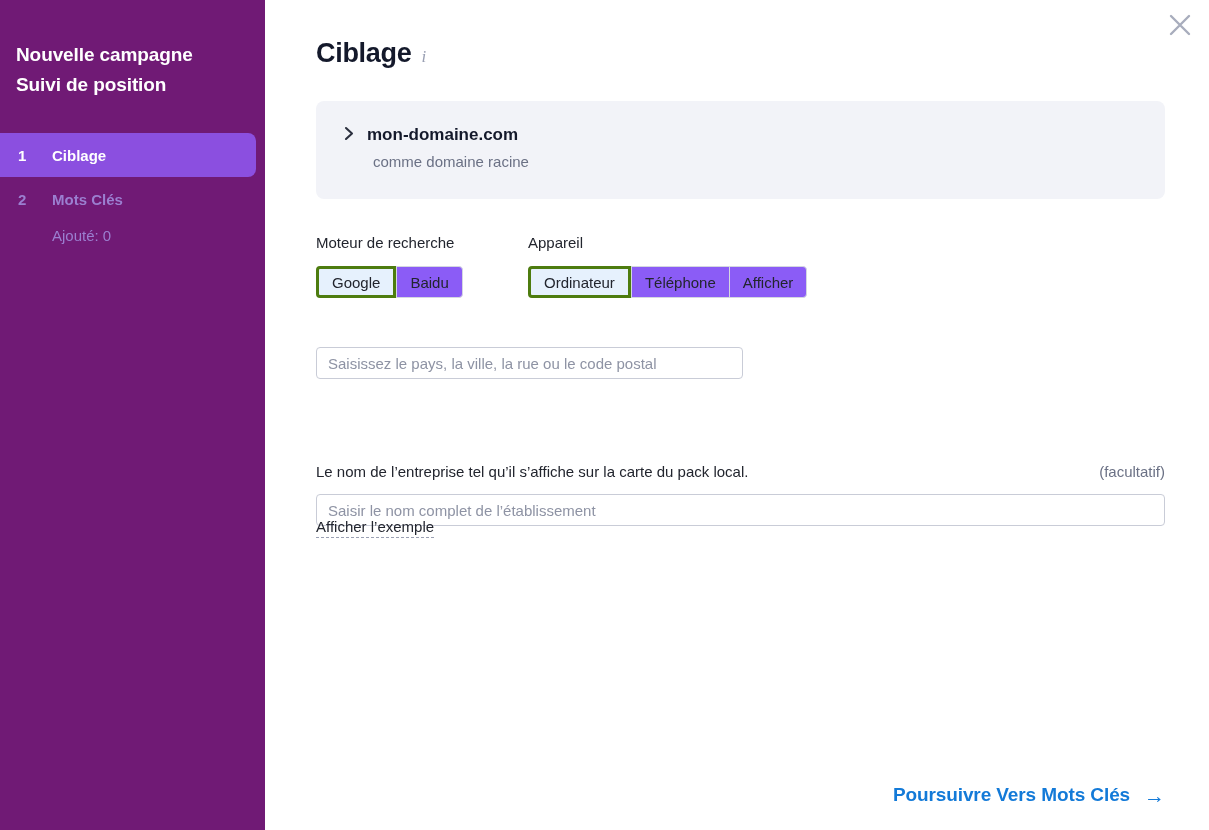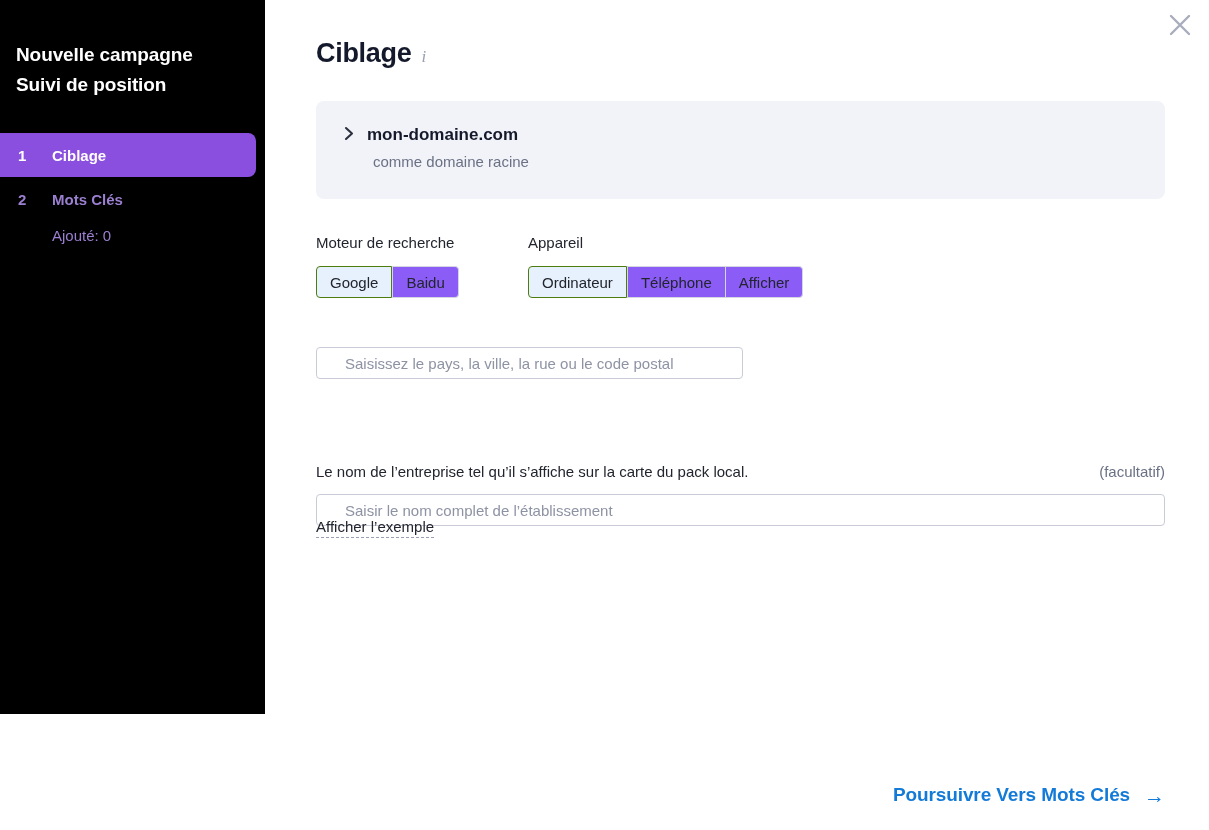--- a/index.html
+++ b/index.html
@@ -6,22 +6,22 @@
   html, body {
     width: 1209px; height: 830px;
     font-family: "Liberation Sans", sans-serif;
     background: #ffffff;
     overflow: hidden;
   }
   .app { position: relative; width: 1209px; height: 830px; display: flex; }
 
   
   .sidebar {
-    width: 265px; height: 714px;
-    background: #000000;
+    width: 265px; height: 830px;
+    background: #701a75;
     flex: 0 0 265px;
     position: relative;
   }
   .sb-title {
     padding: 40px 0 0 16px;
     color: #ffffff;
     font-size: 19px;
     font-weight: bold;
     line-height: 30px;
     letter-spacing: -0.1px;
@@ -129,35 +129,35 @@
     background: #8b5cf6;
     border: 1px solid #d4d7e0;
     border-right-width: 0;
     cursor: pointer;
     white-space: nowrap;
   }
   .seg:first-child { border-radius: 4px 0 0 4px; }
   .seg:last-child { border-radius: 0 4px 4px 0; border-right-width: 1px; }
   .seg.sel {
     background: #e6f1fd;
-    border: 1px solid #4d7c0f;
+    border: 3px solid #4d7c0f;
     color: #22252e;
     z-index: 2;
   }
 
   .lieu-block { position: absolute; left: 51px; top: 333px; }
   .input-box {
     margin-top: 14px;
     height: 32px;
     border: 1px solid #c9ccd7;
     border-radius: 4px;
     background: #ffffff;
     display: flex;
     align-items: center;
-    padding: 0 28px;
+    padding: 0 11px;
     font-size: 15px;
     color: #8e93a4;
   }
   .input-lieu { width: 427px; }
 
   .biz-block { position: absolute; left: 51px; top: 432px; width: 849px; margin-top: 31px; }
   .biz-head { display: flex; justify-content: space-between; align-items: baseline; }
   .optional { font-size: 15px; color: #6b7185; }
   .input-biz { width: 849px; }
 

